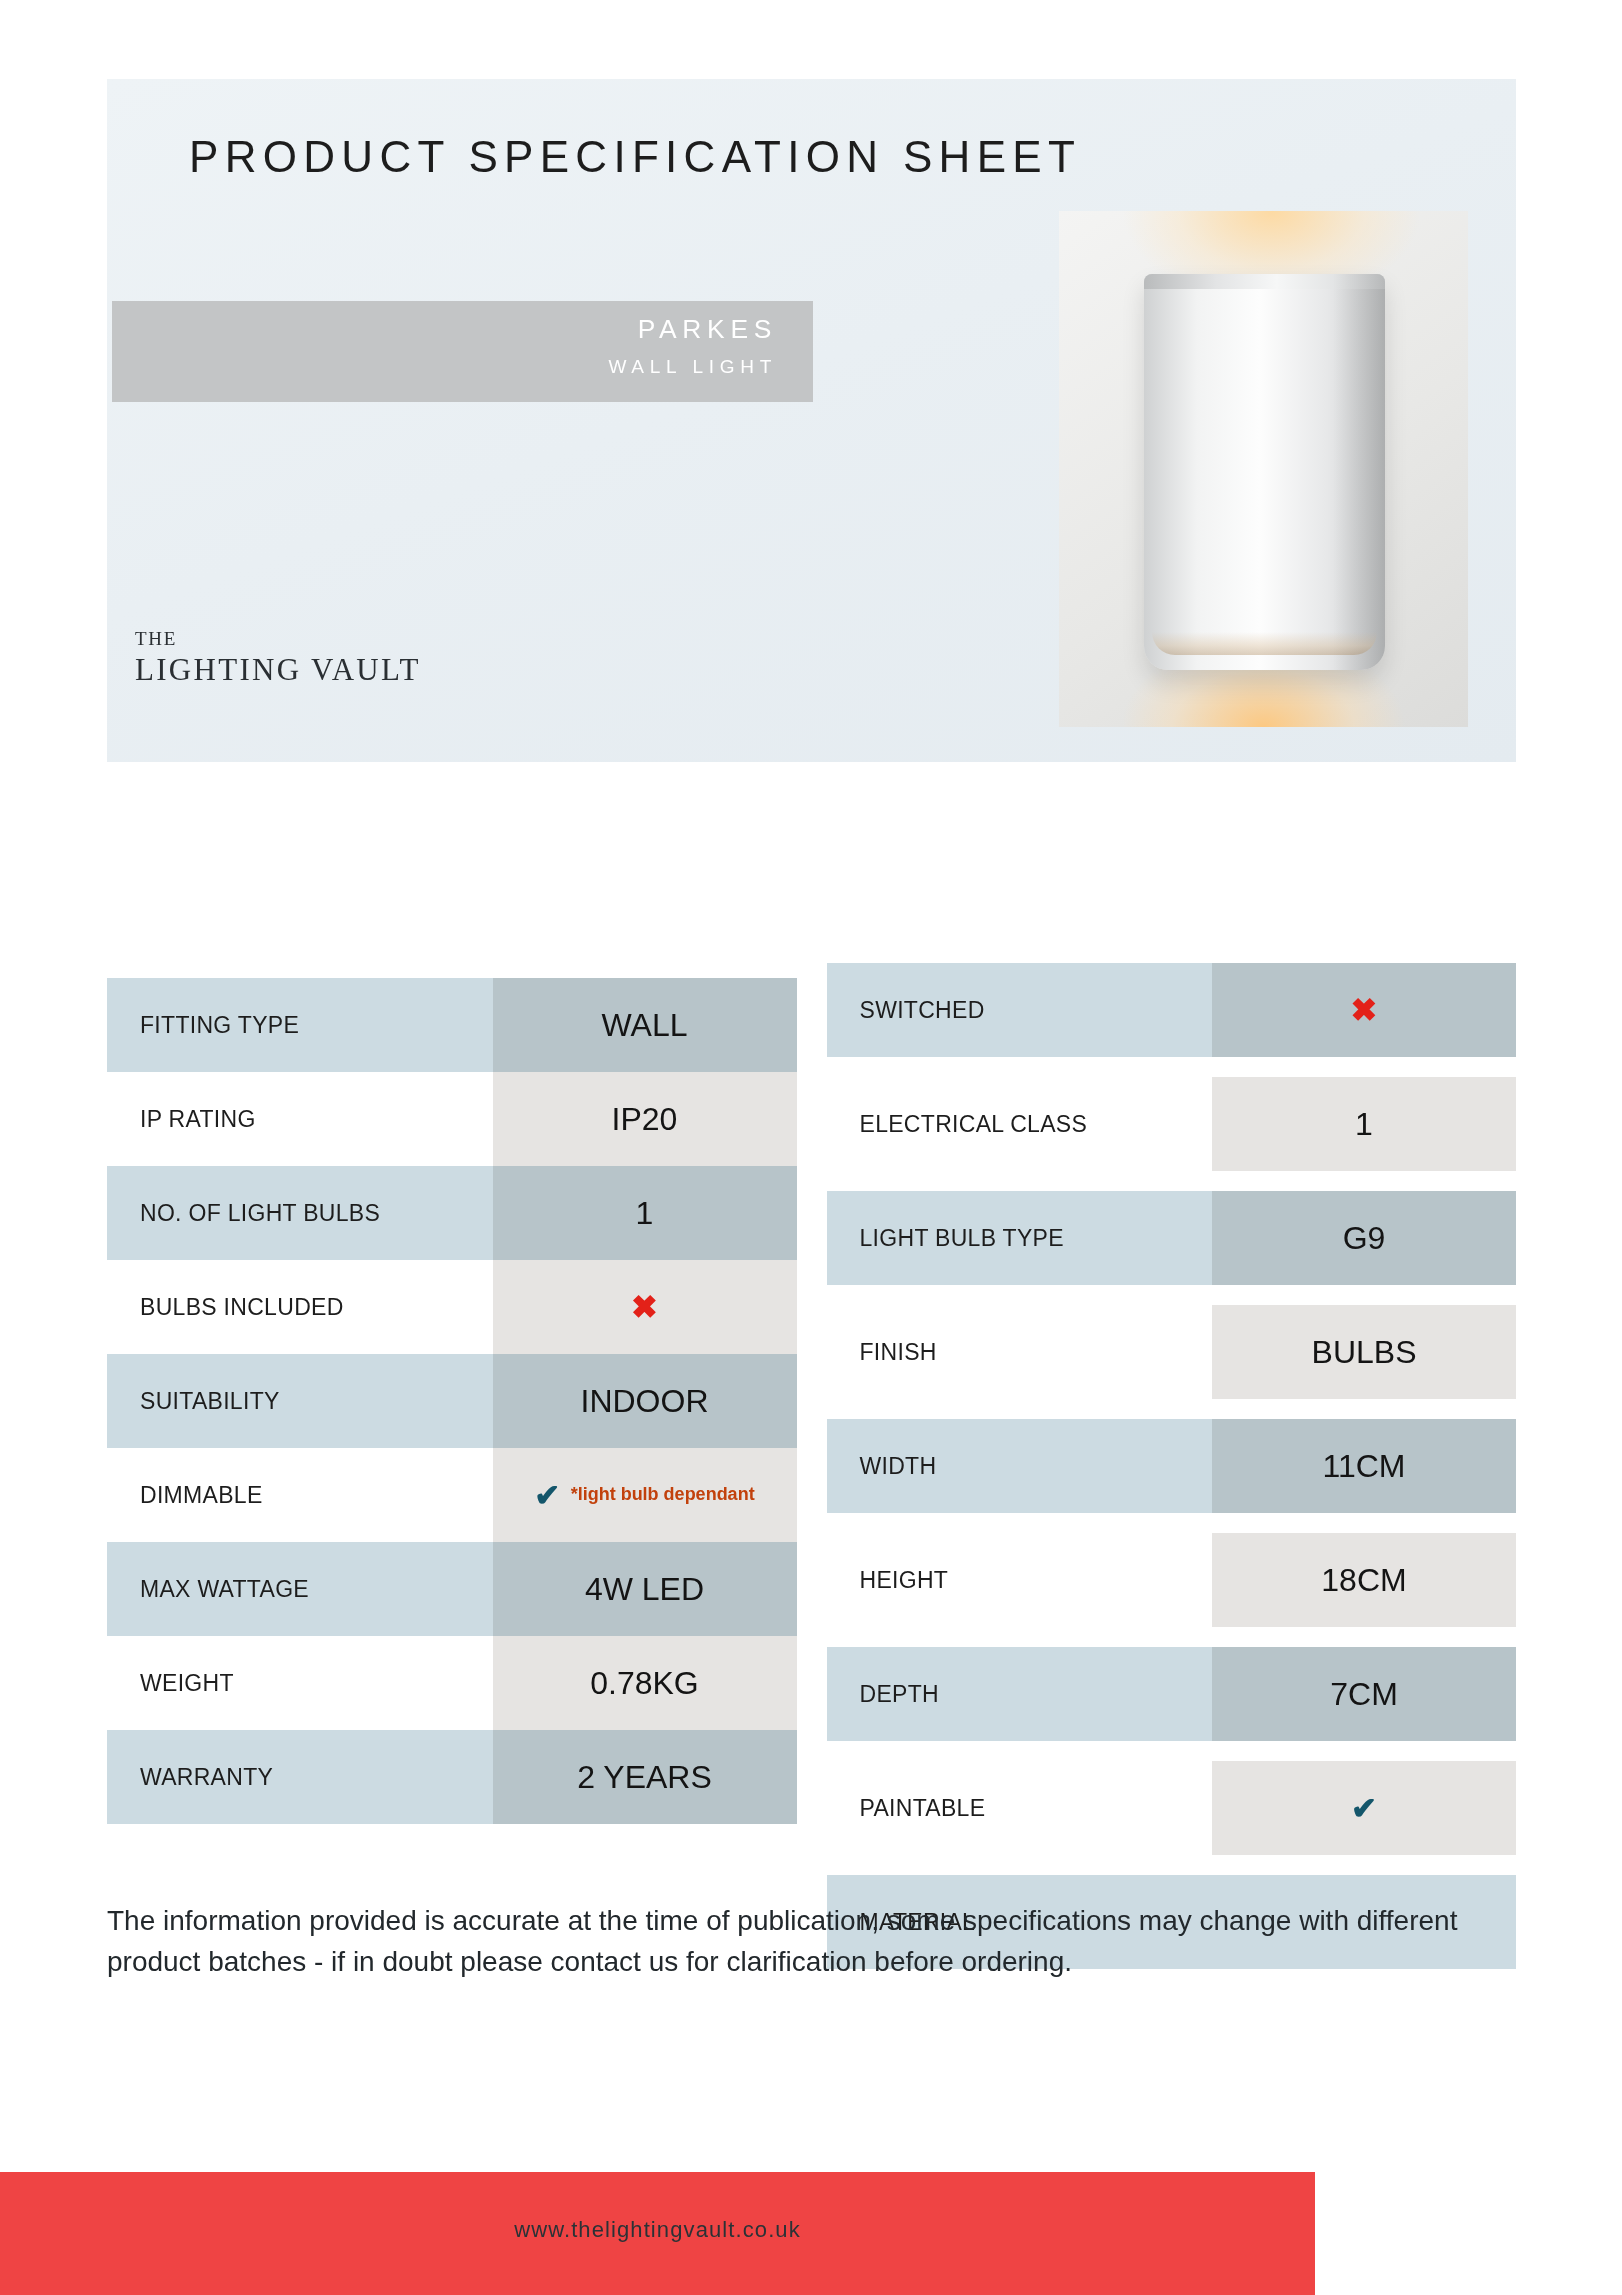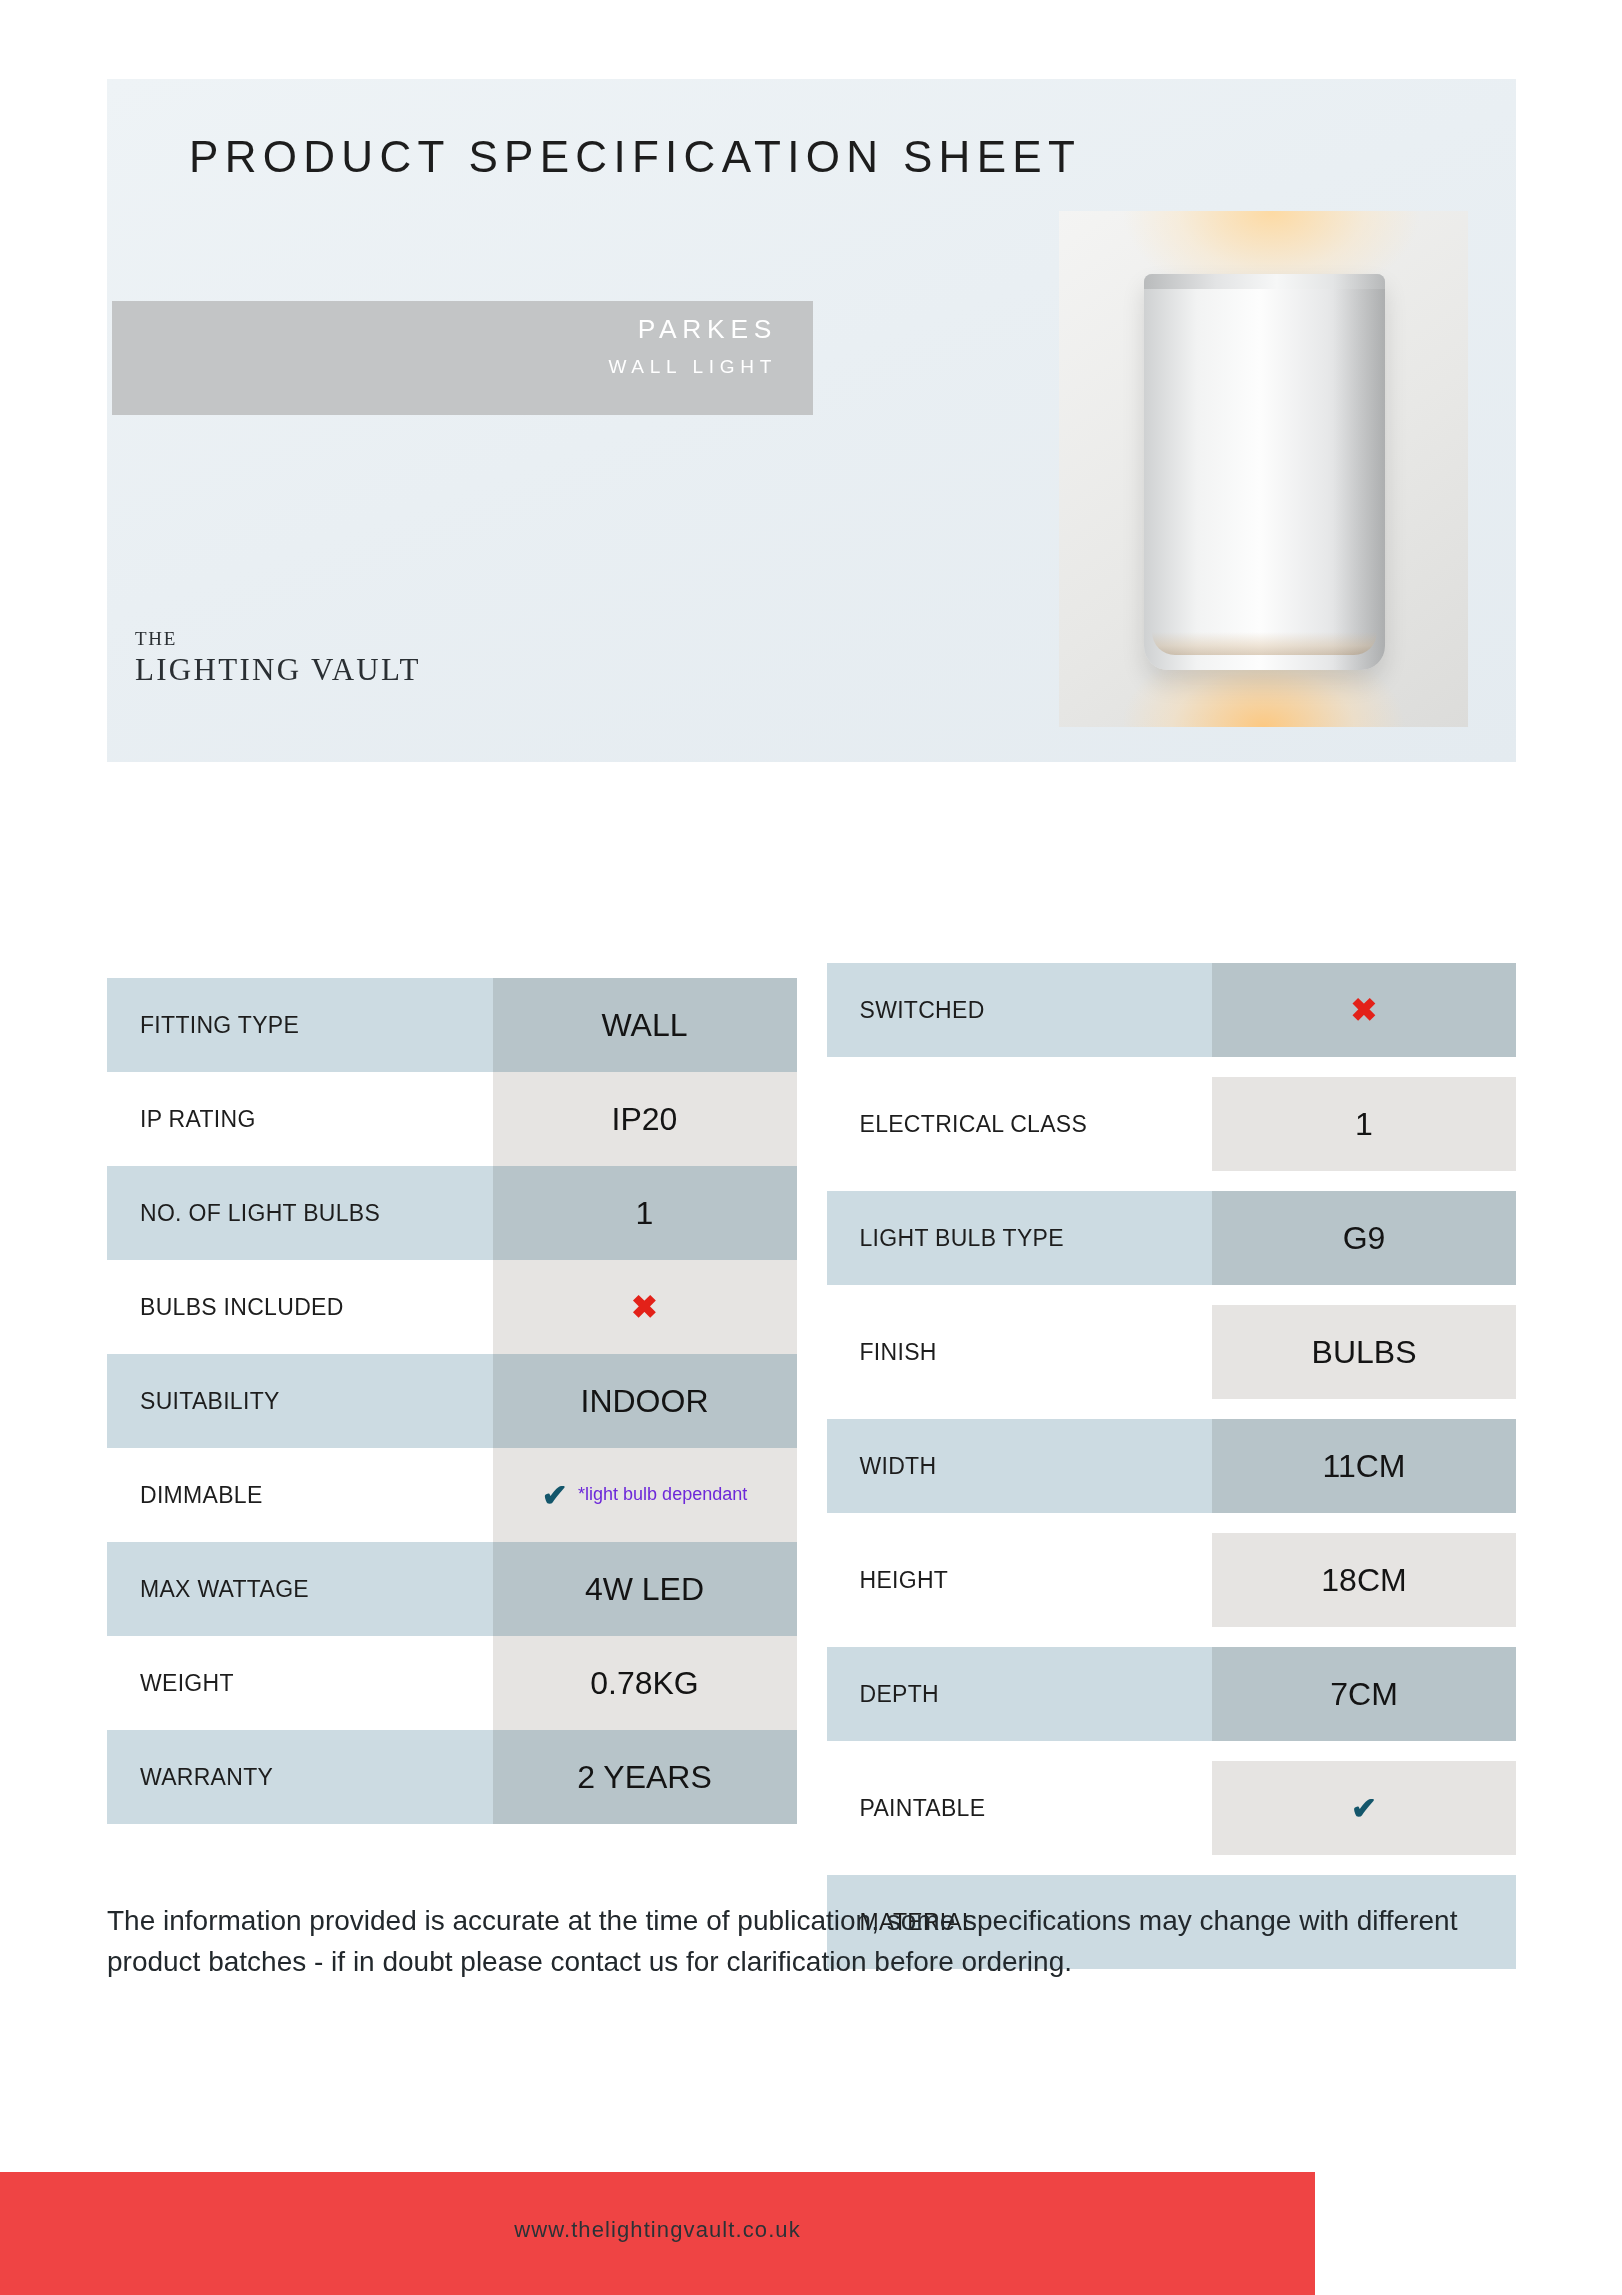--- a/index.html
+++ b/index.html
@@ -35,21 +35,21 @@
     font-weight: 400;
     color: #1d1d1d;
     white-space: nowrap;
   }
 
   .product-band {
     position: absolute;
     left: 112px;
     top: 301px;
     width: 701px;
-    height: 114px;
+    height: 101px;
     background: #c3c5c6;
   }
   .product-band .pname {
     position: absolute;
     right: 36px;
     top: 12.6px;
     font-size: 26.4px;
     letter-spacing: 5.7px;
     color: #ffffff;
     white-space: nowrap;
@@ -210,22 +210,23 @@
   }
   .value-combo {
     display: flex;
     align-items: center;
     justify-content: center;
     gap: 10.3px;
   }
   .note {
     font-size: 18px;
     line-height: 1.18;
-    color: #6d28d9;
+    color: #c2410c;
     text-align: left;
+    font-weight: bold;
   }
 
   
   .disclaimer {
     position: absolute;
     left: 107px;
     top: 1900px;
     width: 1354px;
     font-size: 28px;
     line-height: 1.48;

